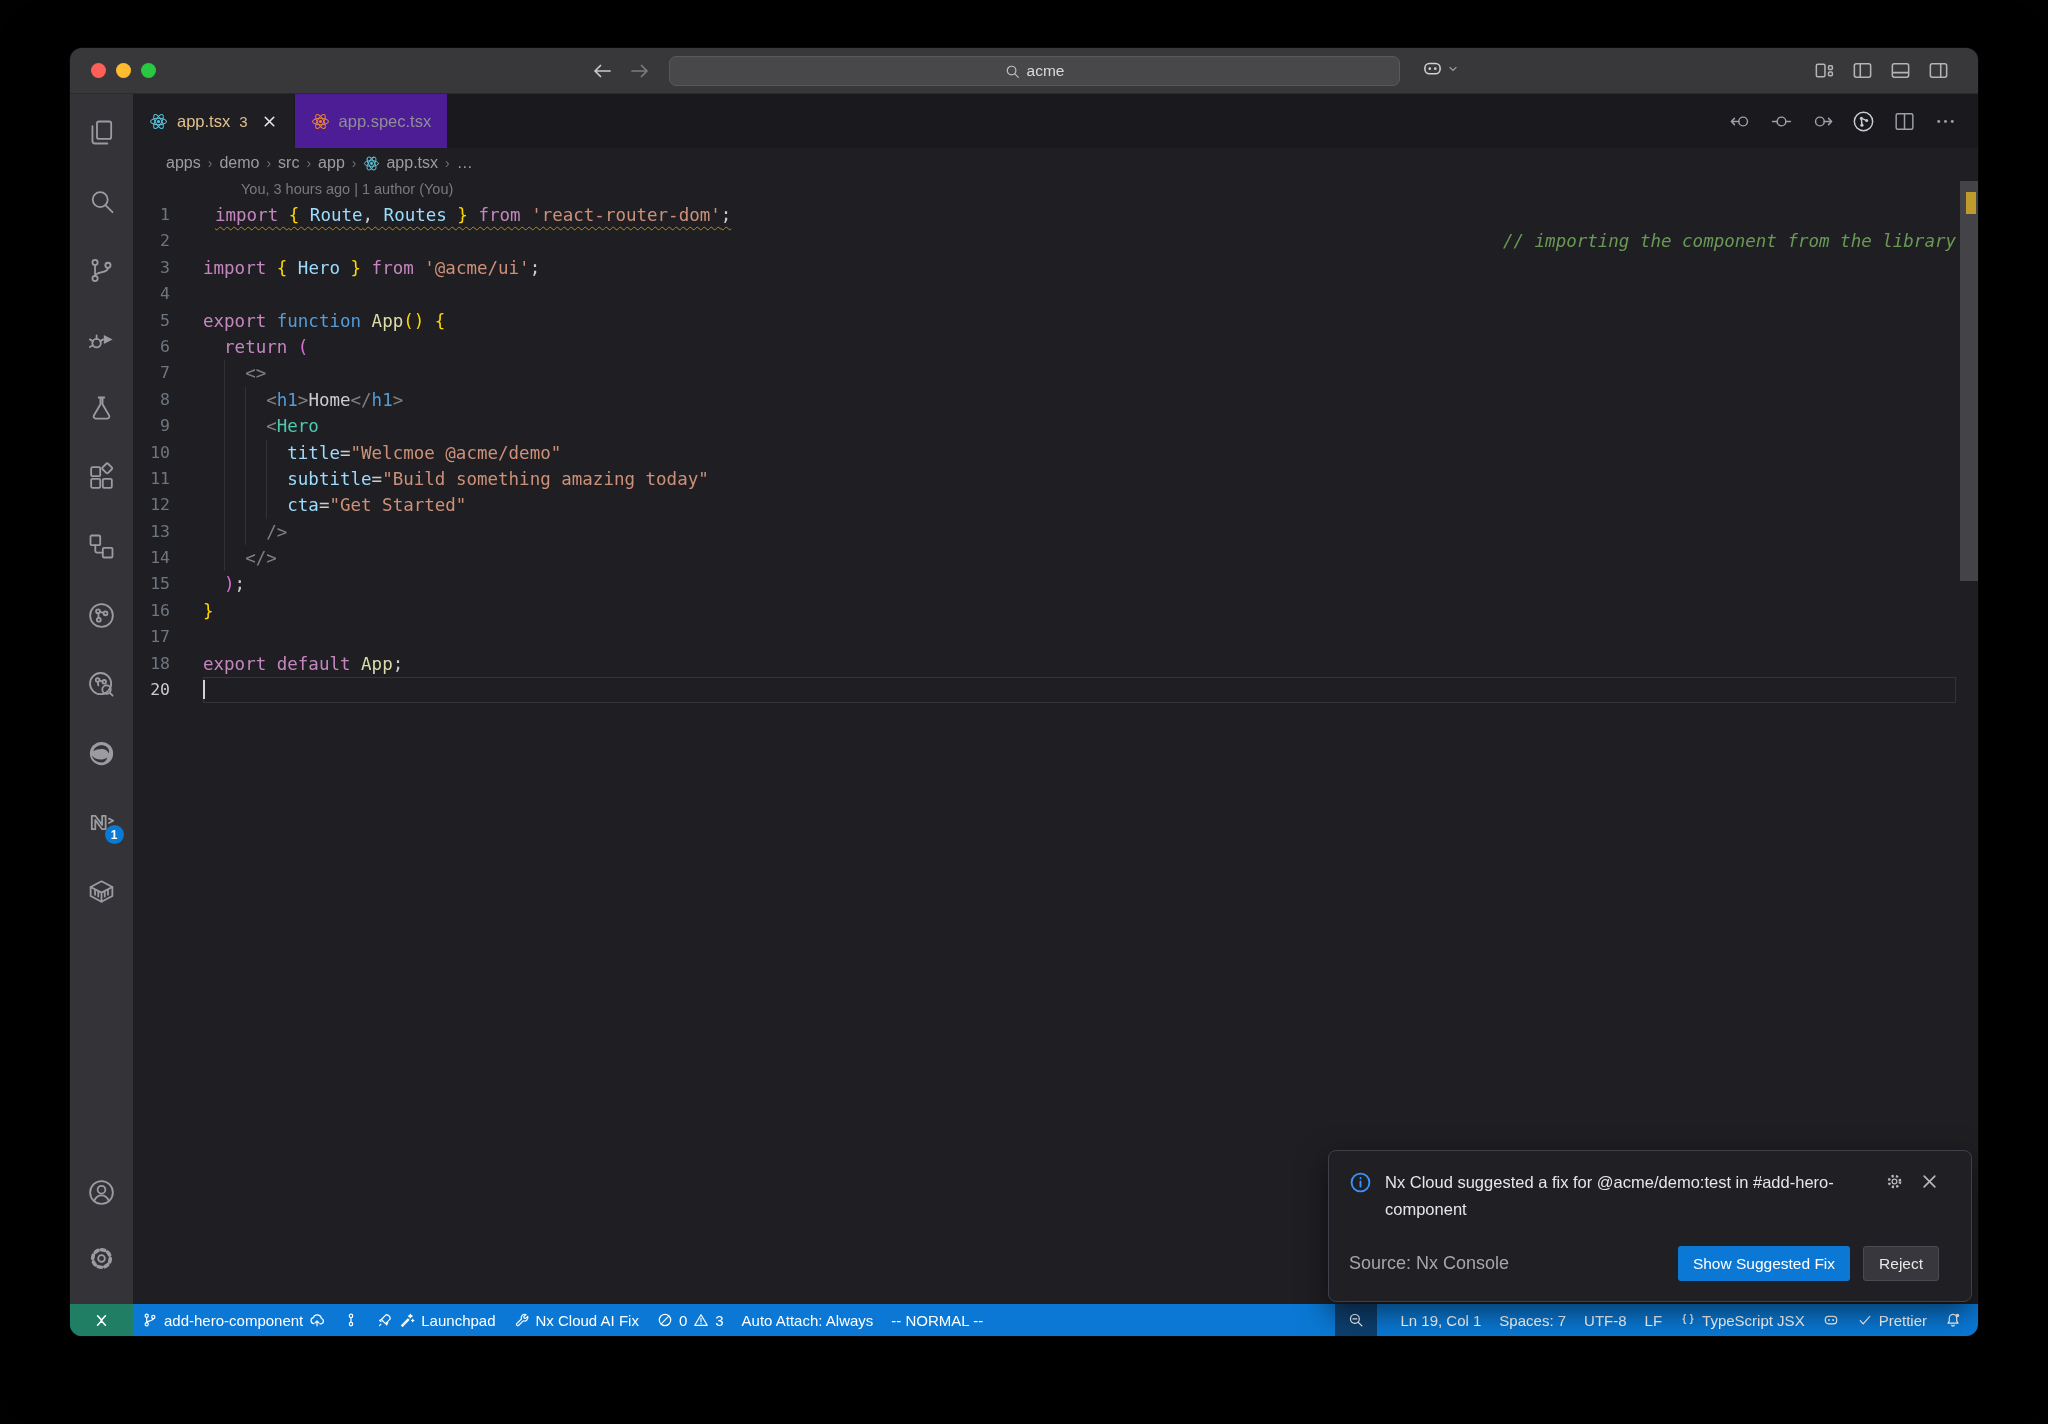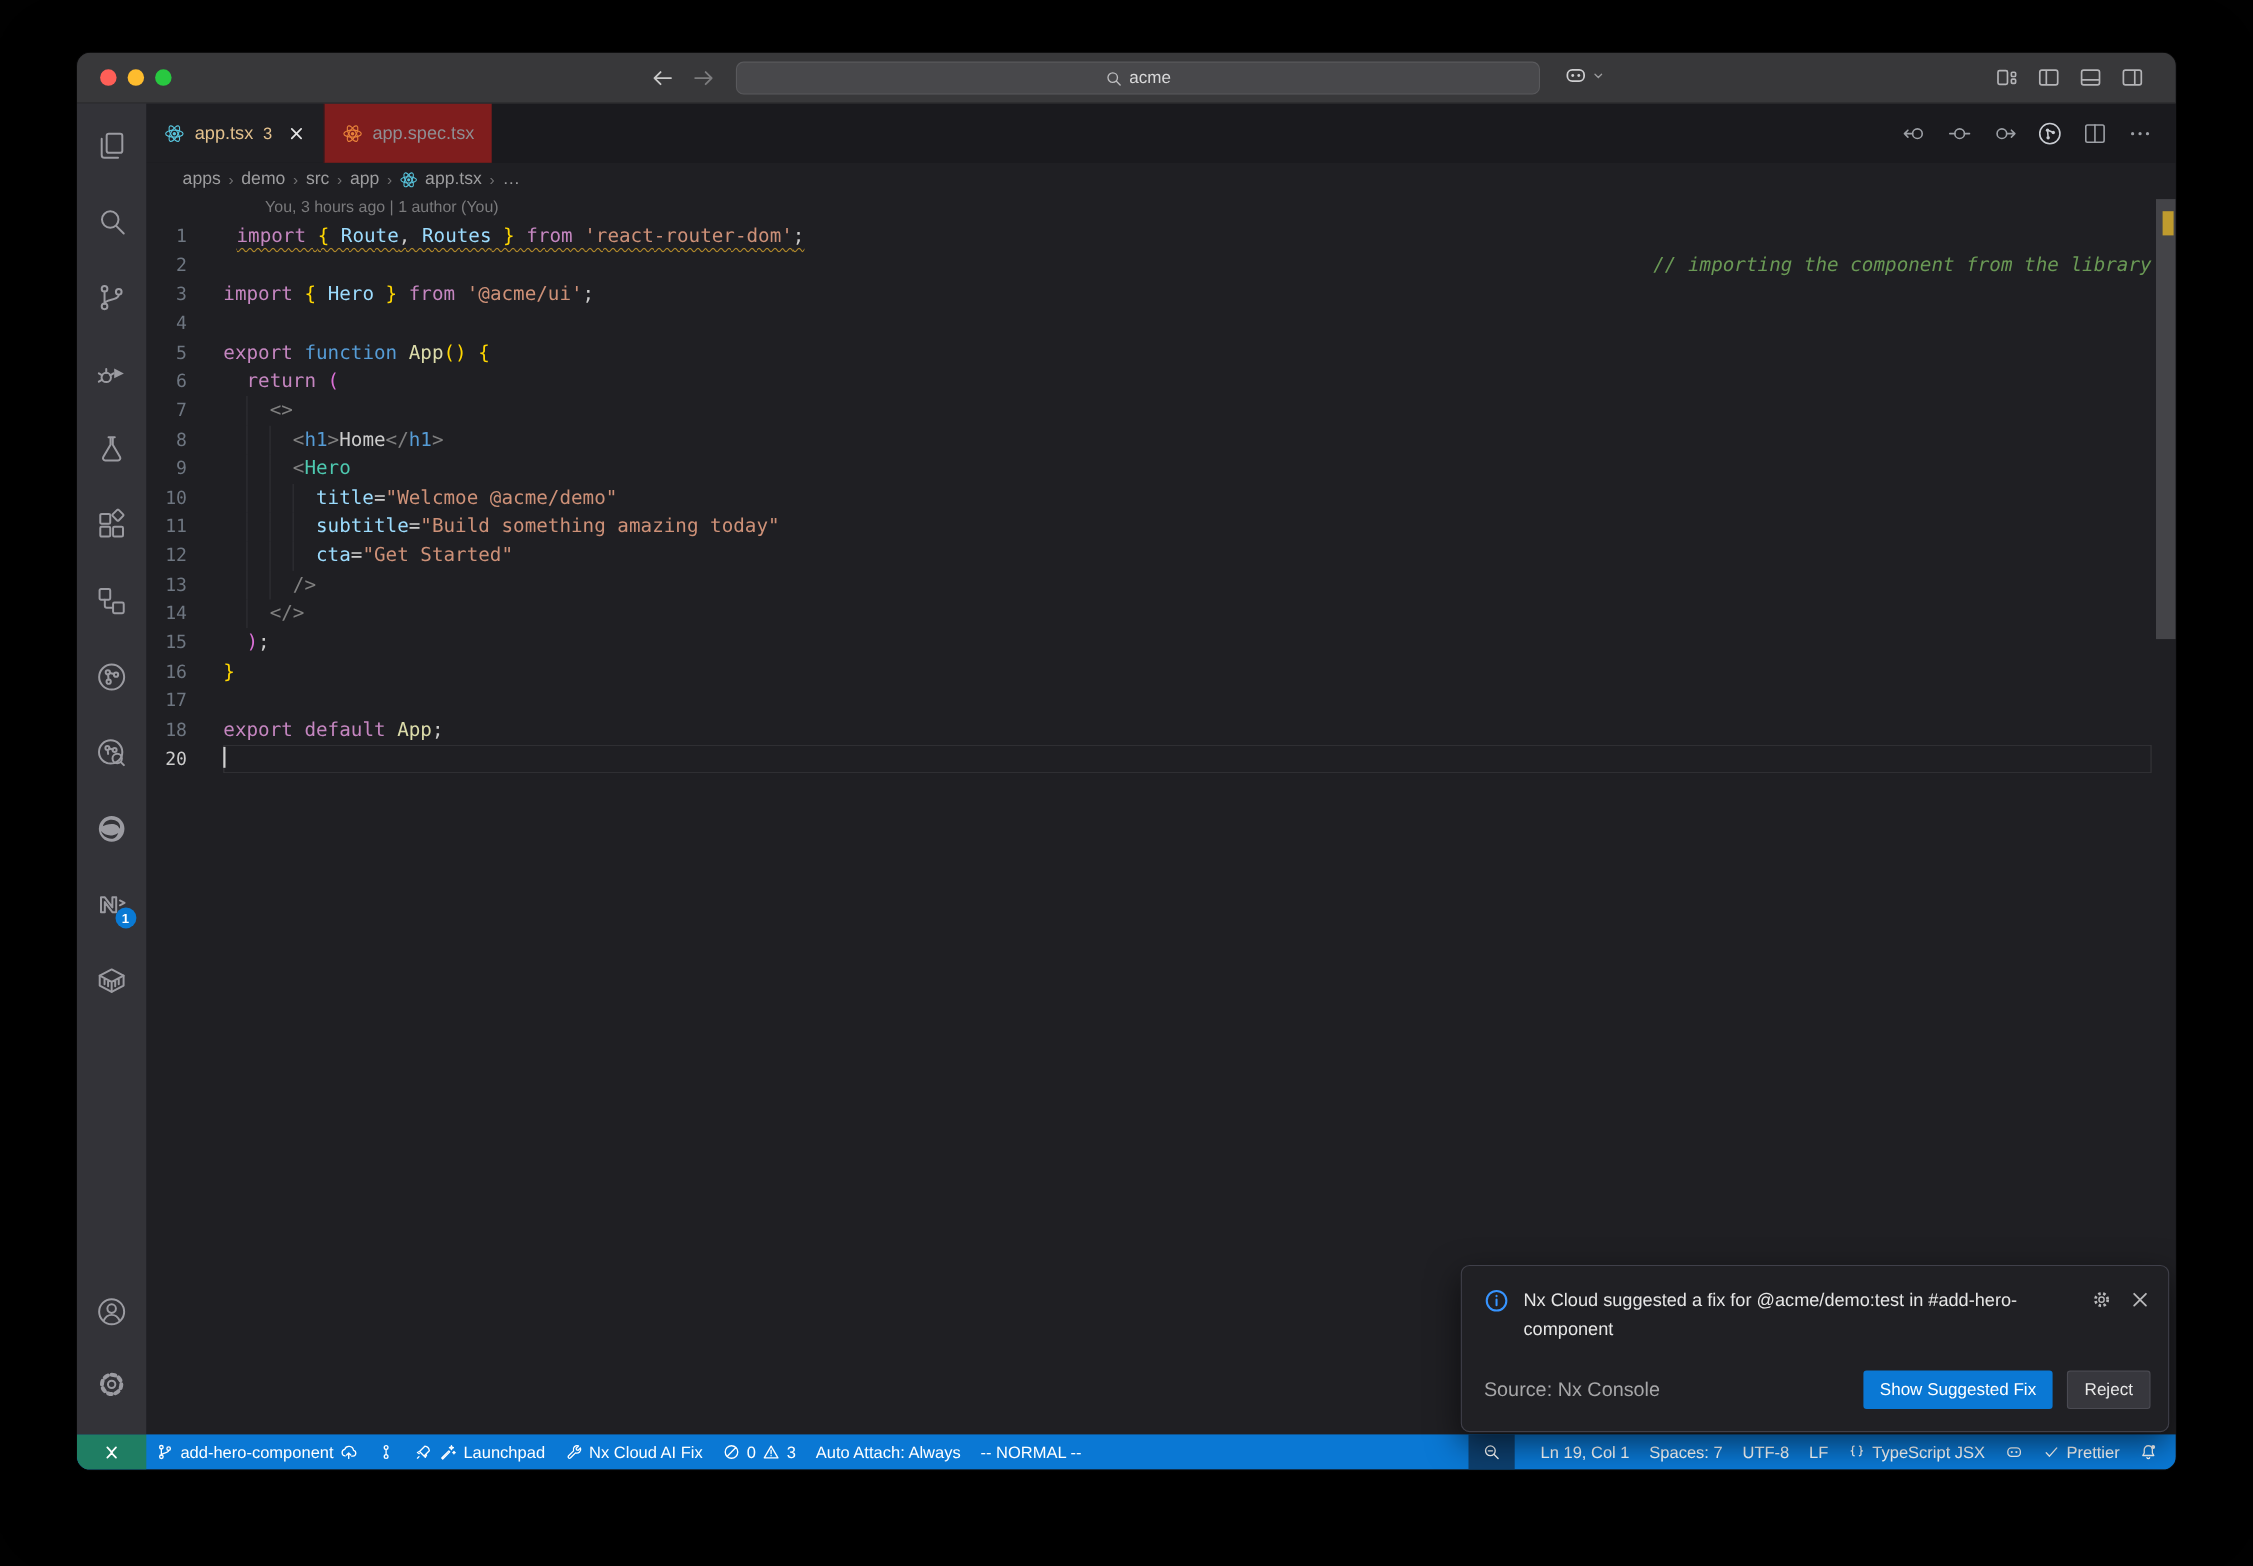--- a/index.html
+++ b/index.html
@@ -42,21 +42,21 @@
                display:flex; align-items:center; justify-content:center; }
   .act-bottom { position:absolute; bottom:6px; left:0; width:63px; display:flex; flex-direction:column; align-items:center; }
   .act-bottom .act-item { margin-bottom:14px; }
   .editor-col { flex:1; display:flex; flex-direction:column; min-width:0; background:#1f1f23; }
   
   .tabbar { height:54px; flex:0 0 54px; background:#1a1a1e; display:flex; align-items:stretch; }
   .tab { display:flex; align-items:center; gap:9px; padding:0 16px; font-size:16.5px; cursor:pointer; }
   .tab .atom { width:19px; height:19px; }
   .tab.active { background:#1f1f23; color:#e2c08d; }
   .tab.active .atom { color:#58c4dc; }
-  .tab.inactive { background:#7f1d1d; color:#8f8f94; border-left:1px solid #1a1a1e; }
+  .tab.inactive { background:#4c1d95; color:#8f8f94; border-left:1px solid #1a1a1e; }
   .tab.inactive .atom { color:#e8833a; }
   .tab-badge { font-size:15px; color:#e2c08d; }
   .tab-close { color:#e6e6e6; width:17px; height:17px; margin-left:4px; }
   .tab-close svg{ width:17px; height:17px; }
   .tab-spacer { flex:1; }
   .editor-actions { display:flex; align-items:center; gap:16px; padding-right:20px; color:#9da0a6; }
   .editor-actions .ea { width:25px; height:25px; cursor:pointer; }
   .editor-actions .ea svg { width:25px; height:25px; }
   .editor-actions .ea.bright { color:#c9ccd2; }
   
@@ -81,21 +81,21 @@
   .tok-com{color:#6a9955; font-style:italic} .tok-pun{color:#cccccc} .tok-b1{color:#ffd700}
   .tok-b2{color:#da70d6} .tok-tagb{color:#808080} .tok-tag{color:#569cd6}
   .squiggle { text-decoration:underline wavy #b0882a; text-decoration-thickness:1px; text-underline-offset:5px;margin-left:12px; }
   .cursor { display:inline-block; width:2px; height:19px; background:#d0d0d0; vertical-align:-3px; }
   .scrollbar { position:absolute; top:0; right:0; width:18px; bottom:0; }
   .scroll-thumb { position:absolute; top:3px; right:0; width:18px; height:400px; background:rgba(130,130,135,.38); }
   .warn-marker { position:absolute; top:14px; right:2px; width:10px; height:22px; background:#bf9b2e; }
   
   .toast { position:absolute; right:6px; bottom:34px; width:644px; background:#202024;
            border:1px solid #40404a; border-radius:8px; box-shadow:0 10px 30px rgba(0,0,0,.55);
-           padding:18px 16px 20px 20px; z-index:5; }
+           padding:18px 32px 20px 20px; z-index:5; }
   .toast-row1 { display:flex; align-items:flex-start; gap:13px; }
   .info-ico { width:23px; height:23px; color:#3794ff; flex:0 0 23px; margin-top:2px; }
   .info-ico svg{ width:23px; height:23px; }
   .toast-msg { flex:1; color:#e6e6e6; font-size:16.5px; line-height:1.6; padding-right:6px; }
   .toast-tools { display:flex; gap:16px; color:#b8b8ba; margin-top:3px; }
   .toast-tools .tt { width:19px; height:19px; cursor:pointer; }
   .toast-tools svg { width:19px; height:19px; }
   .toast-row2 { display:flex; align-items:center; margin-top:24px; }
   .toast-src { color:#a6a6a8; font-size:18px; }
   .toast-btns { margin-left:auto; display:flex; gap:13px; }

